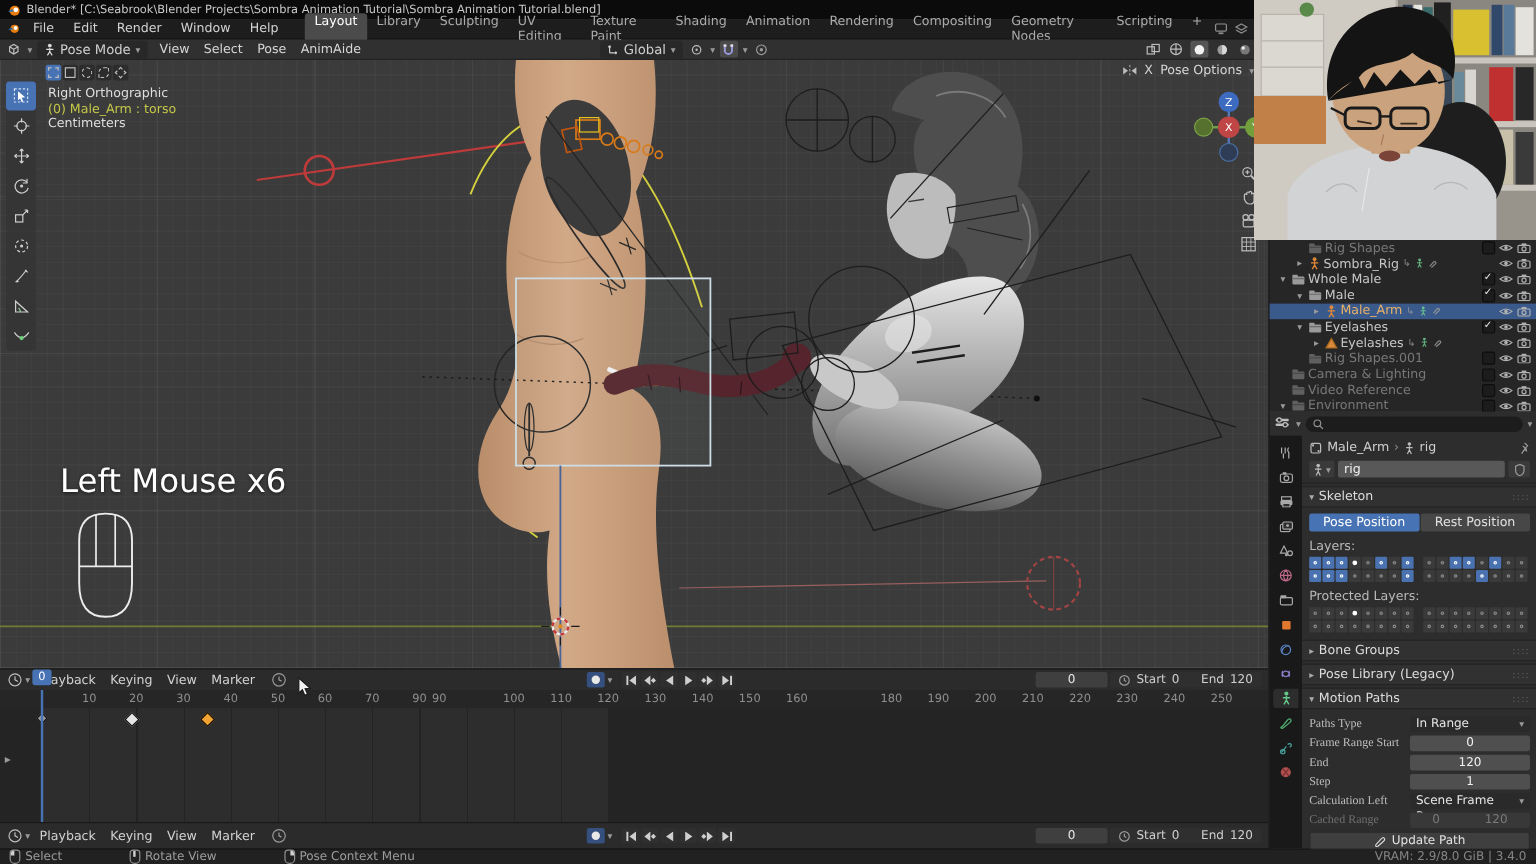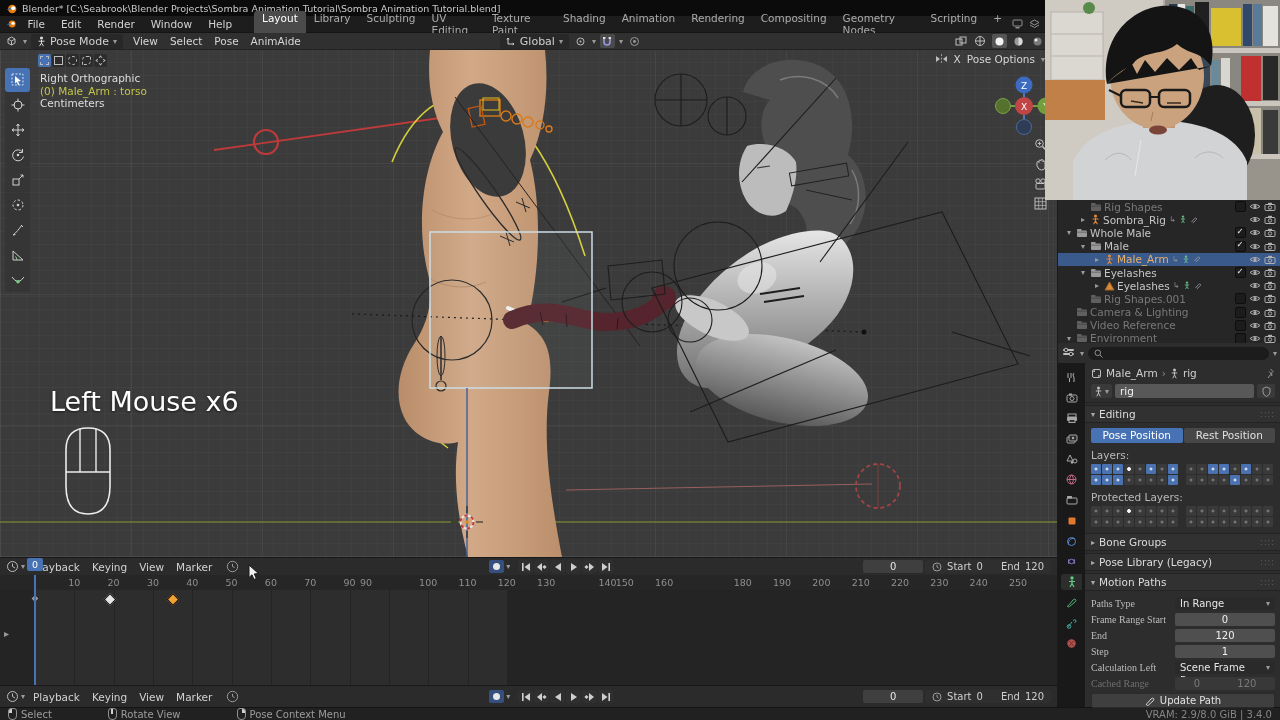--- a/index.html
+++ b/index.html
@@ -605,21 +605,21 @@
         <span class="tick" style="left: 192.28px;">40</span>
         <span class="tick" style="left: 231.6px;">50</span>
         <span class="tick" style="left: 270.92px;">60</span>
         <span class="tick" style="left: 310.24px;">70</span>
         <span class="tick" style="left: 349.56px;">90</span>
         <span class="tick" style="left: 366px;">90</span>
         <span class="tick" style="left: 428.2px;">100</span>
         <span class="tick" style="left: 467.52px;">110</span>
         <span class="tick" style="left: 506.84px;">120</span>
         <span class="tick" style="left: 546.16px;">130</span>
-        <span class="tick" style="left: 585.48px; margin-left: 22px;">140</span>
+        <span class="tick" style="left: 585.48px;">140</span>
         <span class="tick" style="left: 624.8px;">150</span>
         <span class="tick" style="left: 664.12px;">160</span>
         <span class="tick" style="left: 703.44px; margin-top: 24px;">170</span>
         <span class="tick" style="left: 742.76px;">180</span>
         <span class="tick" style="left: 782.08px;">190</span>
         <span class="tick" style="left: 821.4px;">200</span>
         <span class="tick" style="left: 860.72px;">210</span>
         <span class="tick" style="left: 900.04px;">220</span>
         <span class="tick" style="left: 939.36px;">230</span>
         <span class="tick" style="left: 978.68px;">240</span>
@@ -1152,21 +1152,21 @@
         <span class="namefield">rig</span>
         <span class="shieldbtn">
             <svg width="9" height="11">
               <path d="M4.5,1 L8,2.5 L8,6 Q8,9 4.5,10.5 Q1,9 1,6 L1,2.5 Z" fill="none" stroke="#9a9a9a"></path>
             </svg>
           </span>
       </div>
 
       <div class="sect">
         <span class="caret">▾</span>
-        <span>Editing</span>
+        <span>Skeleton</span>
         <span class="grip">::::</span>
       </div>
       <div class="segrow">
         <span class="segbtn active">Pose Position</span>
         <span class="segbtn">Rest Position</span>
       </div>
       <div class="minilabel">Layers:</div>
       <div class="layergrids">
         <div class="lgrid" id="grid-l1">
             <div class="cell on"></div>

